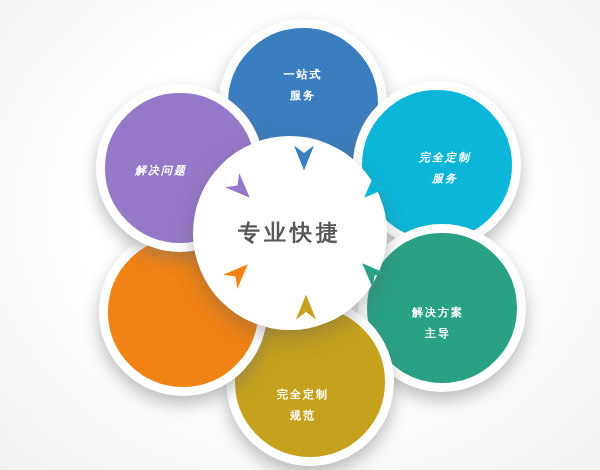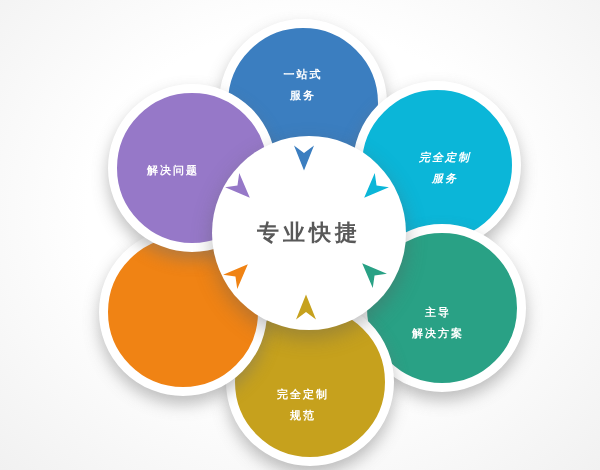--- a/index.html
+++ b/index.html
@@ -35,31 +35,31 @@
     text-align: center;
     line-height: 1.95;
     letter-spacing: 2px;
     margin-top: 20px;
   }
   .pos-top         { left: 219px; top: 19px; }
   .pos-topright    { left: 353px; top: 81px; }
   .pos-bottomright { left: 358px; top: 224px; }
   .pos-bottom      { left: 226px; top: 298px; }
   .pos-bottomleft  { left: 99px;  top: 228px; }
-  .pos-topleft     { left: 108px;  top: 84px; }
+  .pos-topleft     { left: 96px;  top: 84px; font-style: italic; }
   .pos-top .node-label         { transform: translate(0px, -28px); }
   .pos-topright .node-label    { transform: translate(8px, -7px); font-style: italic; }
   .pos-bottomright .node-label { transform: translate(-4px, 5px); }
   .pos-bottom .node-label      { transform: translate(-7px, 13px); }
   .pos-bottomleft .node-label  { transform: translate(-25px, 0px); }
   .pos-topleft .node-label     { transform: translate(-19px, -7px); }
   
   .center-circle {
     position: absolute;
-    left: 212px;
+    left: 193px;
     top: 136px;
     width: 194px;
     height: 194px;
     border-radius: 50%;
     background: #ffffff;
     box-shadow: 0 8px 20px rgba(90,90,90,0.40);
     display: flex;
     align-items: center;
     justify-content: center;
     z-index: 2;
@@ -98,22 +98,22 @@
 
   <div class="node pos-topright" style="background: rgb(11, 182, 216);">
     <div class="node-label">
       <div>完全定制</div>
       <div>服务</div>
     </div>
   </div>
 
   <div class="node pos-bottomright" style="background: rgb(41, 161, 133);">
     <div class="node-label">
+      <div>解决方案</div>
       <div>主导</div>
-      <div>解决方案</div>
     </div>
   </div>
 
   <div class="node pos-bottom" style="background: rgb(198, 161, 29);">
     <div class="node-label">
       <div>完全定制</div>
       <div>规范</div>
     </div>
   </div>
 

